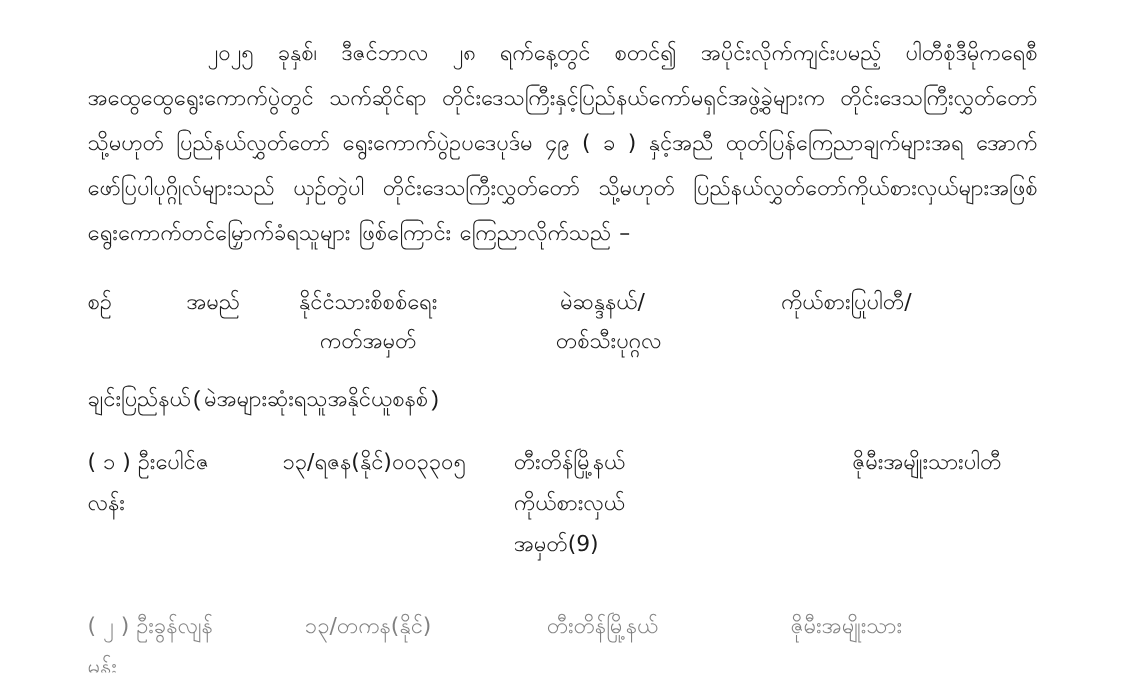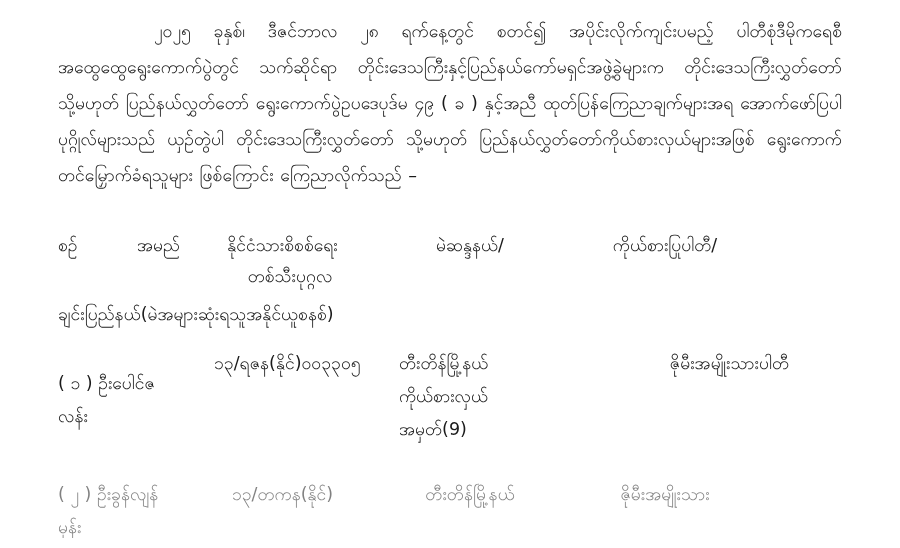--- a/index.html
+++ b/index.html
@@ -12,21 +12,21 @@
     height: 548px;
     overflow: hidden;
     font-family: "DejaVu Sans", "Liberation Sans", sans-serif;
     color: #1a1a1a;
   }
   .page {
     position: relative;
     width: 900px;
     height: 548px;
     background: #fff;
-    padding: 0;
+    padding: 12px;
     box-sizing: border-box;
   }
   .body-block {
     padding: 14px 58px 0 58px;
   }
   .para {
     font-size: 17.5px;
     line-height: 2.05;
     text-align: justify;
     text-justify: inter-word;
@@ -34,21 +34,21 @@
     margin: 0;
   }
   .para .indent {
     display: inline-block;
     width: 96px;
   }
   .headrow {
     display: flex;
     flex-direction: row;
     align-items: flex-start;
-    margin-top: 35px;
+    margin-top: 20px;
     font-size: 17.5px;
     line-height: 1.95;
   }
   .col-no {
     width: 132px;
     flex: 0 0 132px;
     display: flex;
     justify-content: space-between;
     padding-right: 10px;
     box-sizing: border-box;
@@ -69,36 +69,36 @@
     text-align: center;
   }
   .headrow2 {
     display: flex;
     flex-direction: row;
     margin-top: -4px;
     font-size: 17.5px;
     line-height: 1.95;
   }
   .state-line {
-    margin-top: 5px;
+    margin-top: 15px;
     font-size: 17.5px;
     line-height: 1.9;
+    font-family: Liberation Mono, monospace;
   }
   .entry {
     display: flex;
     flex-direction: row;
     align-items: flex-start;
     margin-top: 16px;
     font-size: 17.5px;
     line-height: 1.9;
   }
   .entry .col-no {
     display: block;
     text-align: left;
-    margin-top: 20px;
   }
   .entry .col-nrc { text-align: left; margin-left: 24px; }
   .entry .col-const { text-align: left; }
   .entry .col-party { text-align: right; }
   .sub { display: block; }
   .next-entry {
     display: flex;
     flex-direction: row;
     margin-top: 31px;
     font-size: 17.5px;
@@ -127,20 +127,21 @@
         <span>စဉ်</span>
         <span>အမည်</span>
       </div>
       <div class="col-nrc">နိုင်ငံသားစိစစ်ရေး</div>
       <div class="col-const">မဲဆန္ဒနယ်/</div>
       <div class="col-party">ကိုယ်စားပြုပါတီ/</div>
     </div>
 
     <div class="headrow2">
       <div class="col-no"></div>
+      <div class="col-nrc">ကတ်အမှတ်</div>
       <div class="col-party">တစ်သီးပုဂ္ဂလ</div>
     </div>
 
     <div class="state-line">ချင်းပြည်နယ်(မဲအများဆုံးရသူအနိုင်ယူစနစ်)</div>
 
     <div class="entry">
       <div class="col-no">( ၁ )  ဦးပေါင်ဇလန်း</div>
       <div class="col-nrc">၁၃/ရဇန(နိုင်)၀၀၃၃၀၅</div>
       <div class="col-const">
         <span class="sub">တီးတိန်မြို့နယ်</span>

